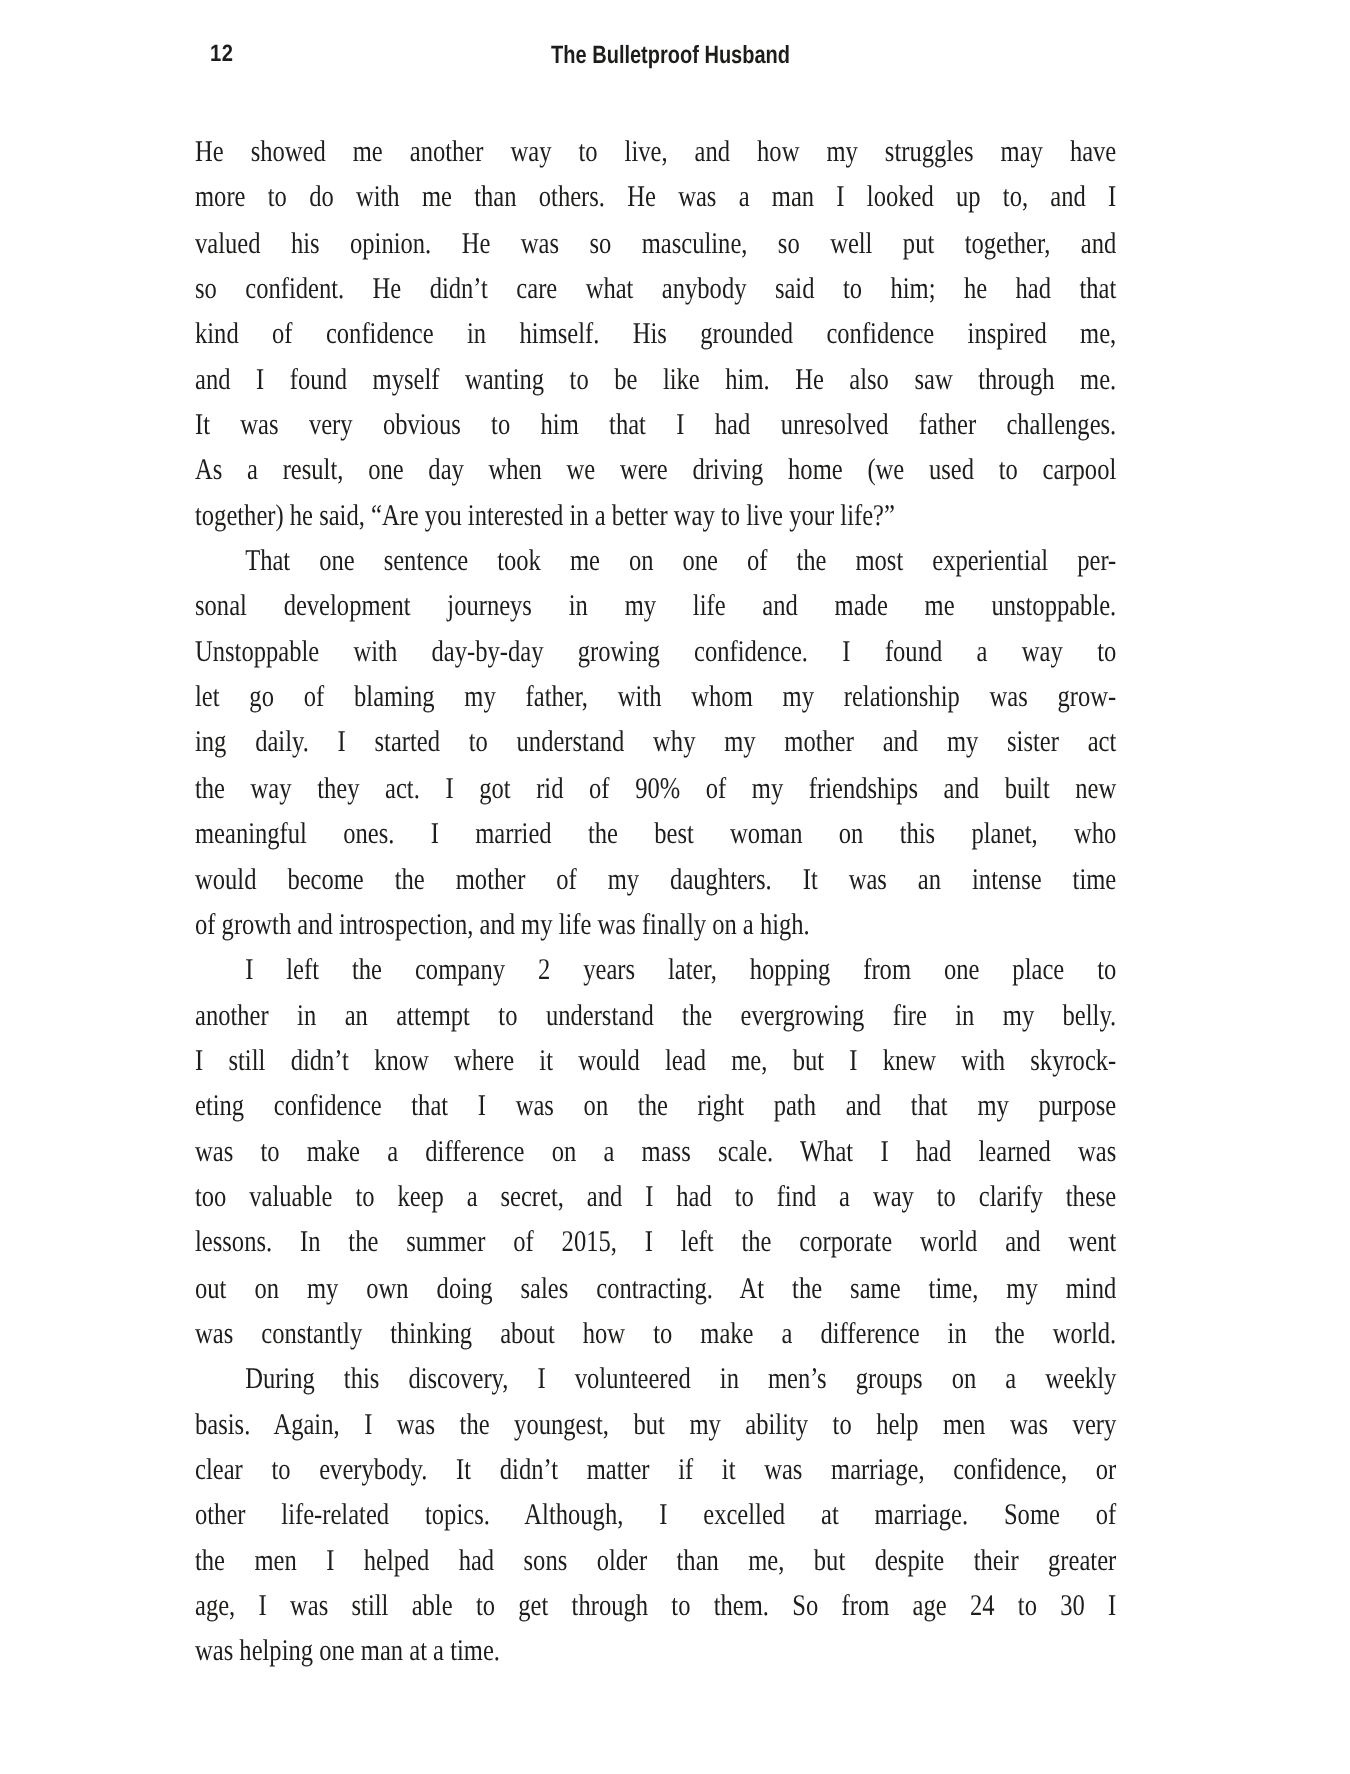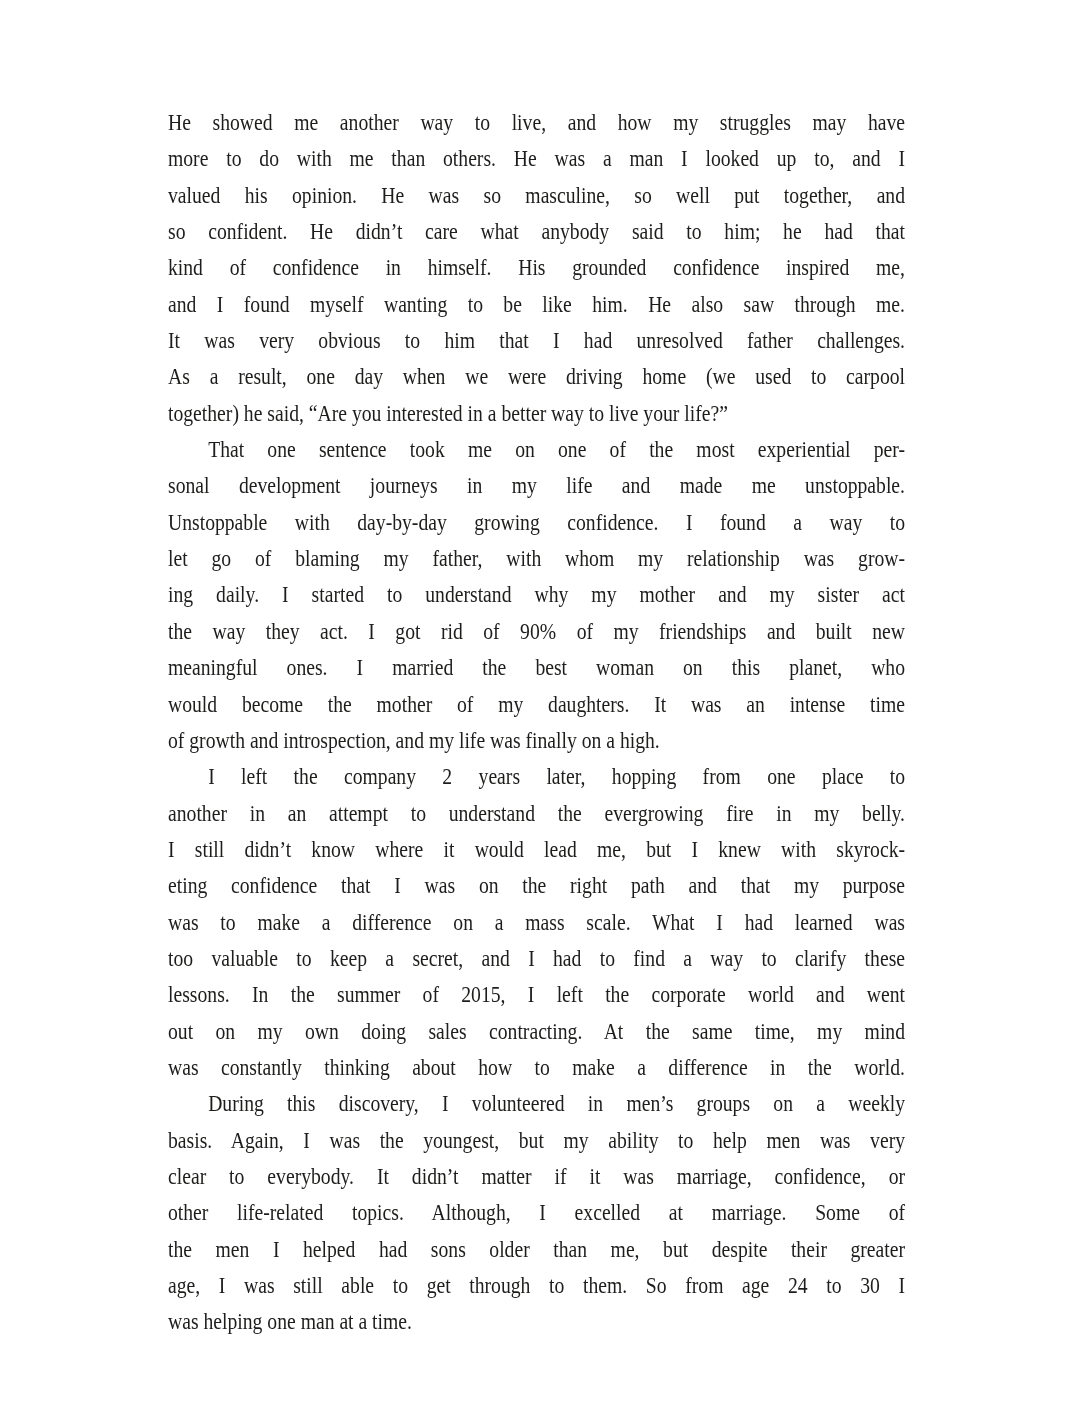--- a/index.html
+++ b/index.html
@@ -45,21 +45,21 @@
   .header-title {
     display: inline-block;
     font-size: 20px;
     letter-spacing: 0px;
     transform: scaleX(0.80);
     transform-origin: 50% 50%;
     white-space: nowrap;
   }
   .body-column {
     position: absolute;
-    left: 168px;
+    left: 156px;
     top: 104px;
     width: 737px;
   }
   .condense {
     width: 900px;
     transform: scaleX(0.8189);
     transform-origin: 0 0;
   }
   .line {
     font-size: 24px;
@@ -73,20 +73,26 @@
   }
   .line.indent {
     text-indent: 49px;
   }
 </style>
 </head>
 <body>
 
 <div class="page">
 
+  <div class="running-header">
+    <span class="page-number">12</span>
+    <span class="header-title-wrap">
+      <span class="header-title">The Bulletproof Husband</span>
+    </span>
+  </div>
 
   <div class="body-column">
     <div class="condense" id="body-text">
         <div>
           <div class="line">He showed me another way to live, and how my struggles may have</div>
           <div class="line">more to do with me than others. He was a man I looked up to, and I</div>
           <div class="line">valued his opinion. He was so masculine, so well put together, and</div>
           <div class="line">so confident. He didn’t care what anybody said to him; he had that</div>
           <div class="line">kind of confidence in himself. His grounded confidence inspired me,</div>
           <div class="line">and I found myself wanting to be like him. He also saw through me.</div>

